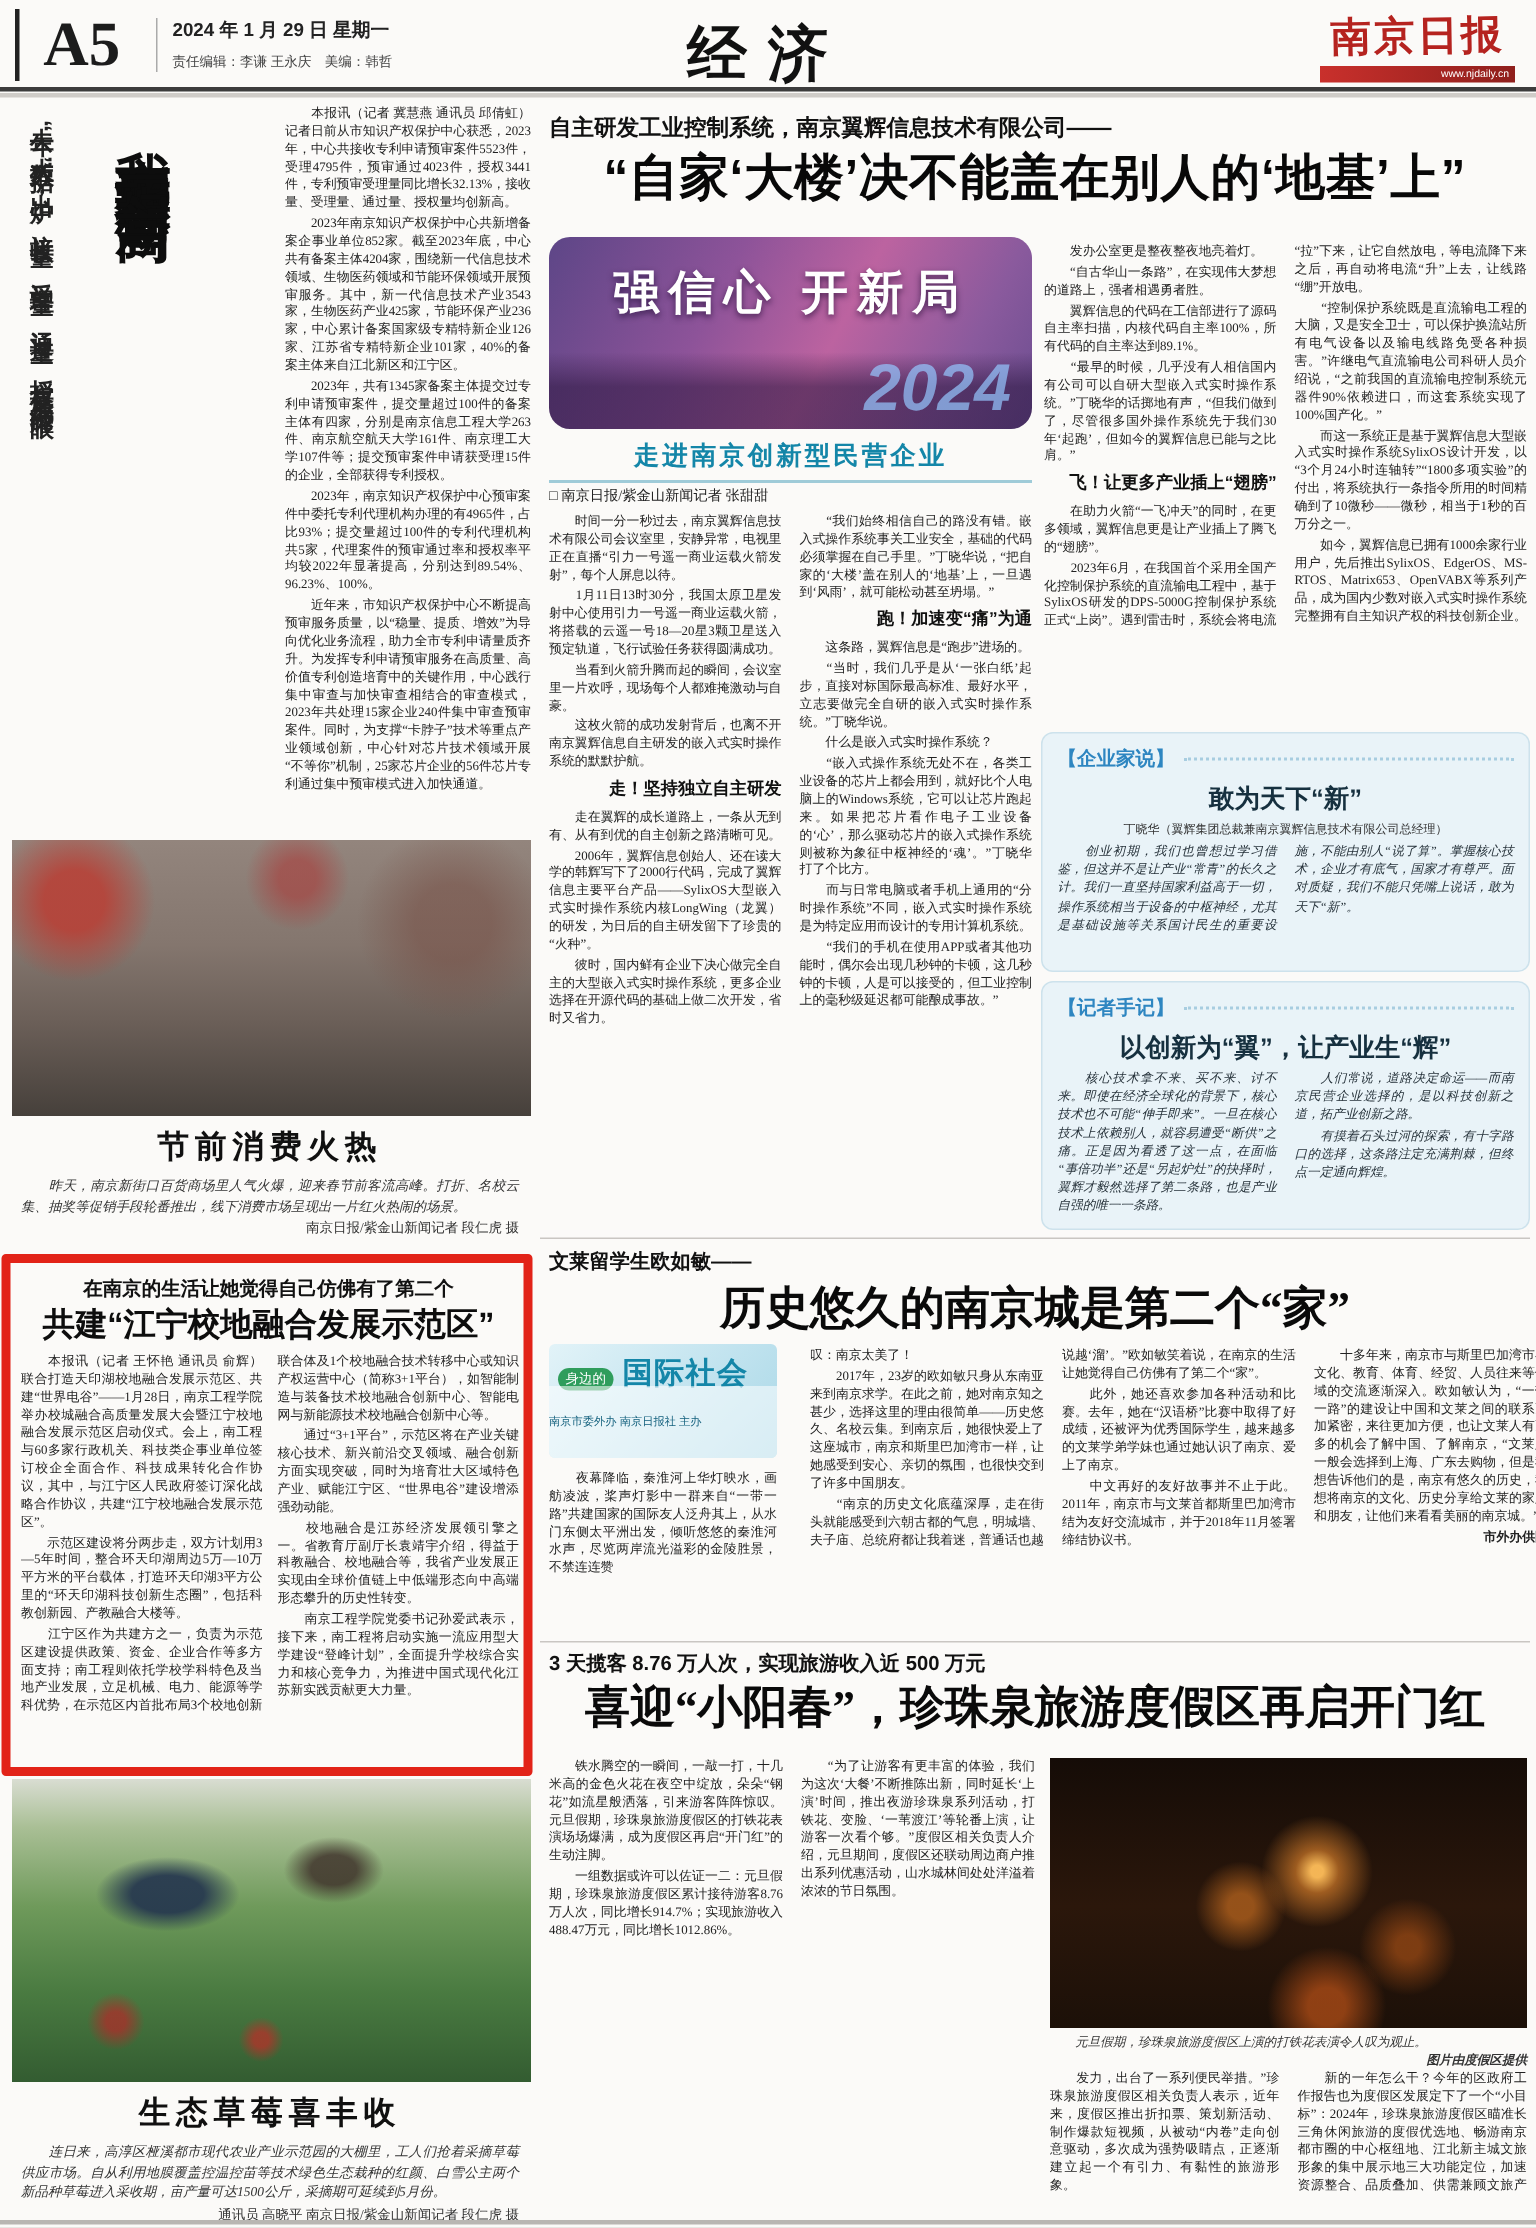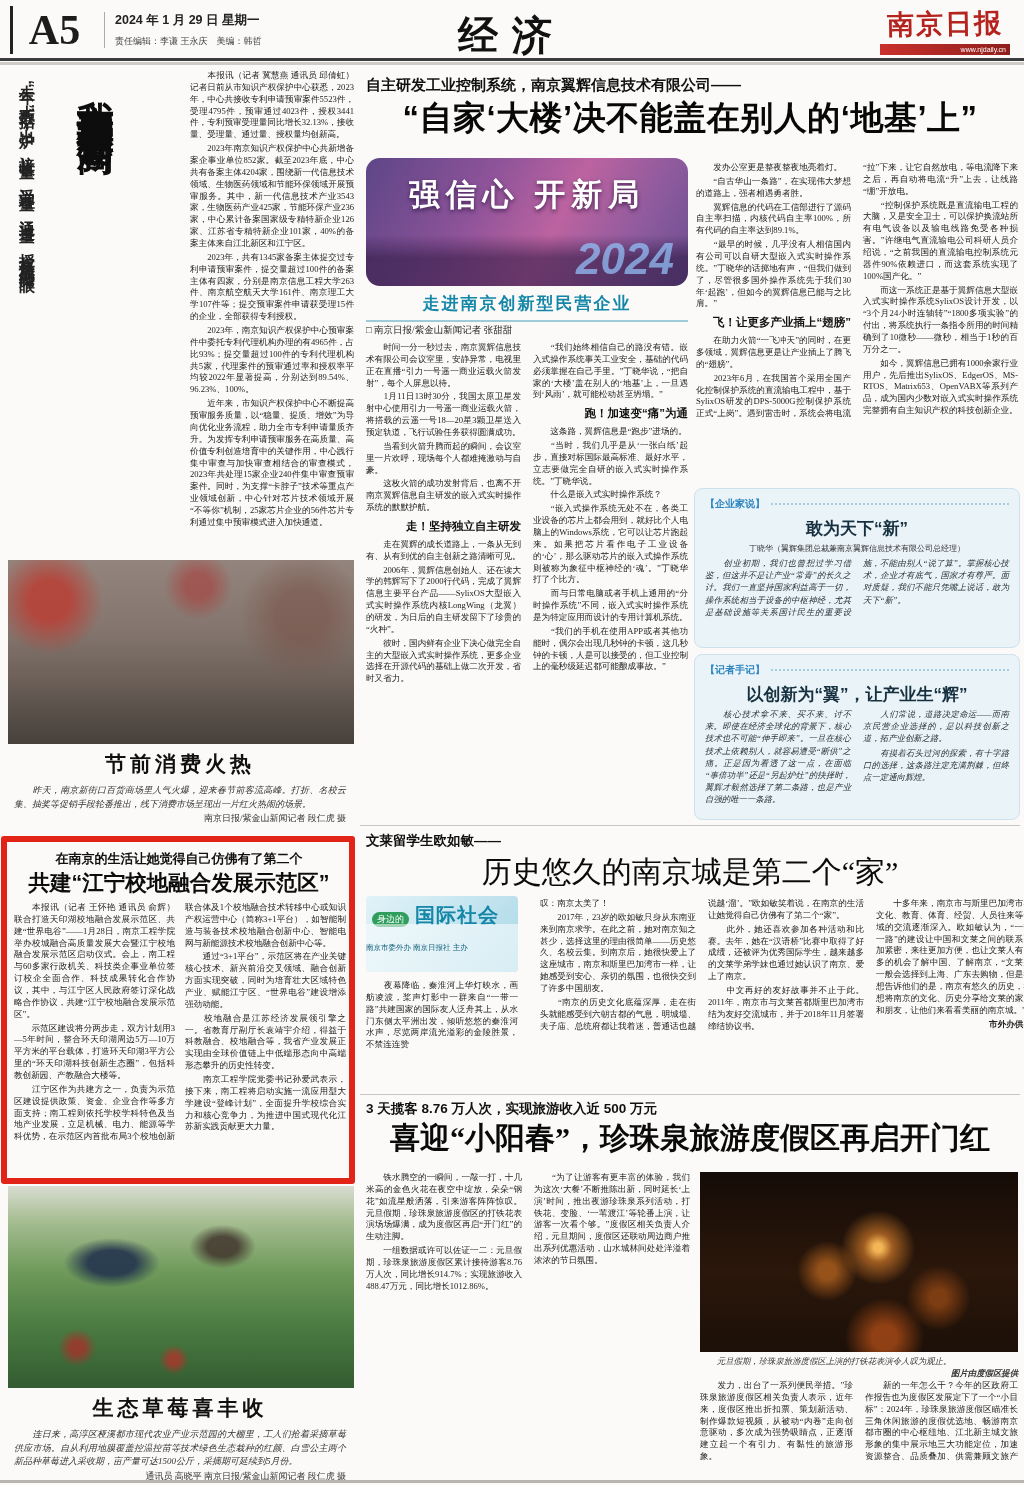--- a/index.html
+++ b/index.html
@@ -97,35 +97,35 @@
   .main-byline { position:absolute; left:366px; top:324px; width:322px; font-size:9.5px; color:#222; }
   .main-left { position:absolute; left:366px; top:342px; width:322px; height:480px; overflow:hidden;
     columns:2; column-gap:12px; }
   .main-right { position:absolute; left:696px; top:162px; width:322px; height:320px; overflow:hidden;
     columns:2; column-gap:12px; }
 
   
   .blue-box { position:absolute; left:694px; width:326px; background:#e9f3f8;
     border:1px solid #cde2ec; border-radius:8px; padding:8px 10px; }
   .blue-box-label-row { display:flex; align-items:center; gap:6px; }
-  .blue-box-label { font-family:"Liberation Sans",sans-serif; font-weight:bold; font-size:10px; color:#2e86c1; white-space:nowrap;text-align:right; }
+  .blue-box-label { font-family:"Liberation Sans",sans-serif; font-weight:bold; font-size:13px; color:#2e86c1; white-space:nowrap;text-align:right; }
   .dotline { flex:1; border-top:2px dotted #a8cde0; height:0; }
   .blue-box-title { text-align:center; font-family:"Liberation Sans",sans-serif; font-weight:900;
     font-size:17px; color:#16303f; margin:6px 0 3px; }
   .blue-box-byline { text-align:center; font-size:8px; color:#333; margin-bottom:4px; }
   .blue-box-body { columns:2; column-gap:12px; font-size:8.4px; line-height:1.45; text-align:justify;
     font-style:italic; color:#26323a; }
   .blue-box-body p { margin-bottom:2px; }
 
   .sep { position:absolute; background:#c9c6c2; }
 
   
   .brunei-kicker { position:absolute; left:366px; top:832px; font-size:13.5px; }
   .brunei-headline { position:absolute; left:360px; top:852px; width:660px; text-align:center;
-    font-family:"Liberation Serif",serif; font-weight:400; font-size:30px; color:#0a0a0a; }
+    font-family:"Liberation Serif",serif; font-weight:700; font-size:30px; color:#0a0a0a; }
   .badge { position:absolute; left:366px; top:896px; width:152px; height:76px; border-radius:4px;
     background:linear-gradient(135deg,#e2f3f8 0%,#bfe2ee 60%,#a8d7e6 100%); overflow:hidden; padding:6px 6px 0; }
   .badge-tag { display:inline-block; background:#2f9d5c; color:#fff; font-family:"Liberation Sans",sans-serif;
     font-size:9px; padding:1px 5px; border-radius:8px; }
   .badge-title { display:inline-block; font-family:"Liberation Sans",sans-serif; font-weight:900;
     font-size:20px; color:#1486a8; letter-spacing:1px; margin-left:2px; }
   .badge-org { position:absolute; left:0; right:0; bottom:0; background:rgba(255,255,255,.55);
     font-size:7.5px; color:#14617e; padding:19px 0; font-family:"Liberation Sans",sans-serif; }
   .brunei-col1 { position:absolute; left:366px; top:980px; width:152px; height:110px; overflow:hidden; }
   .brunei-cols { position:absolute; left:516px; top:898px; width:492px; height:192px; overflow:hidden;

